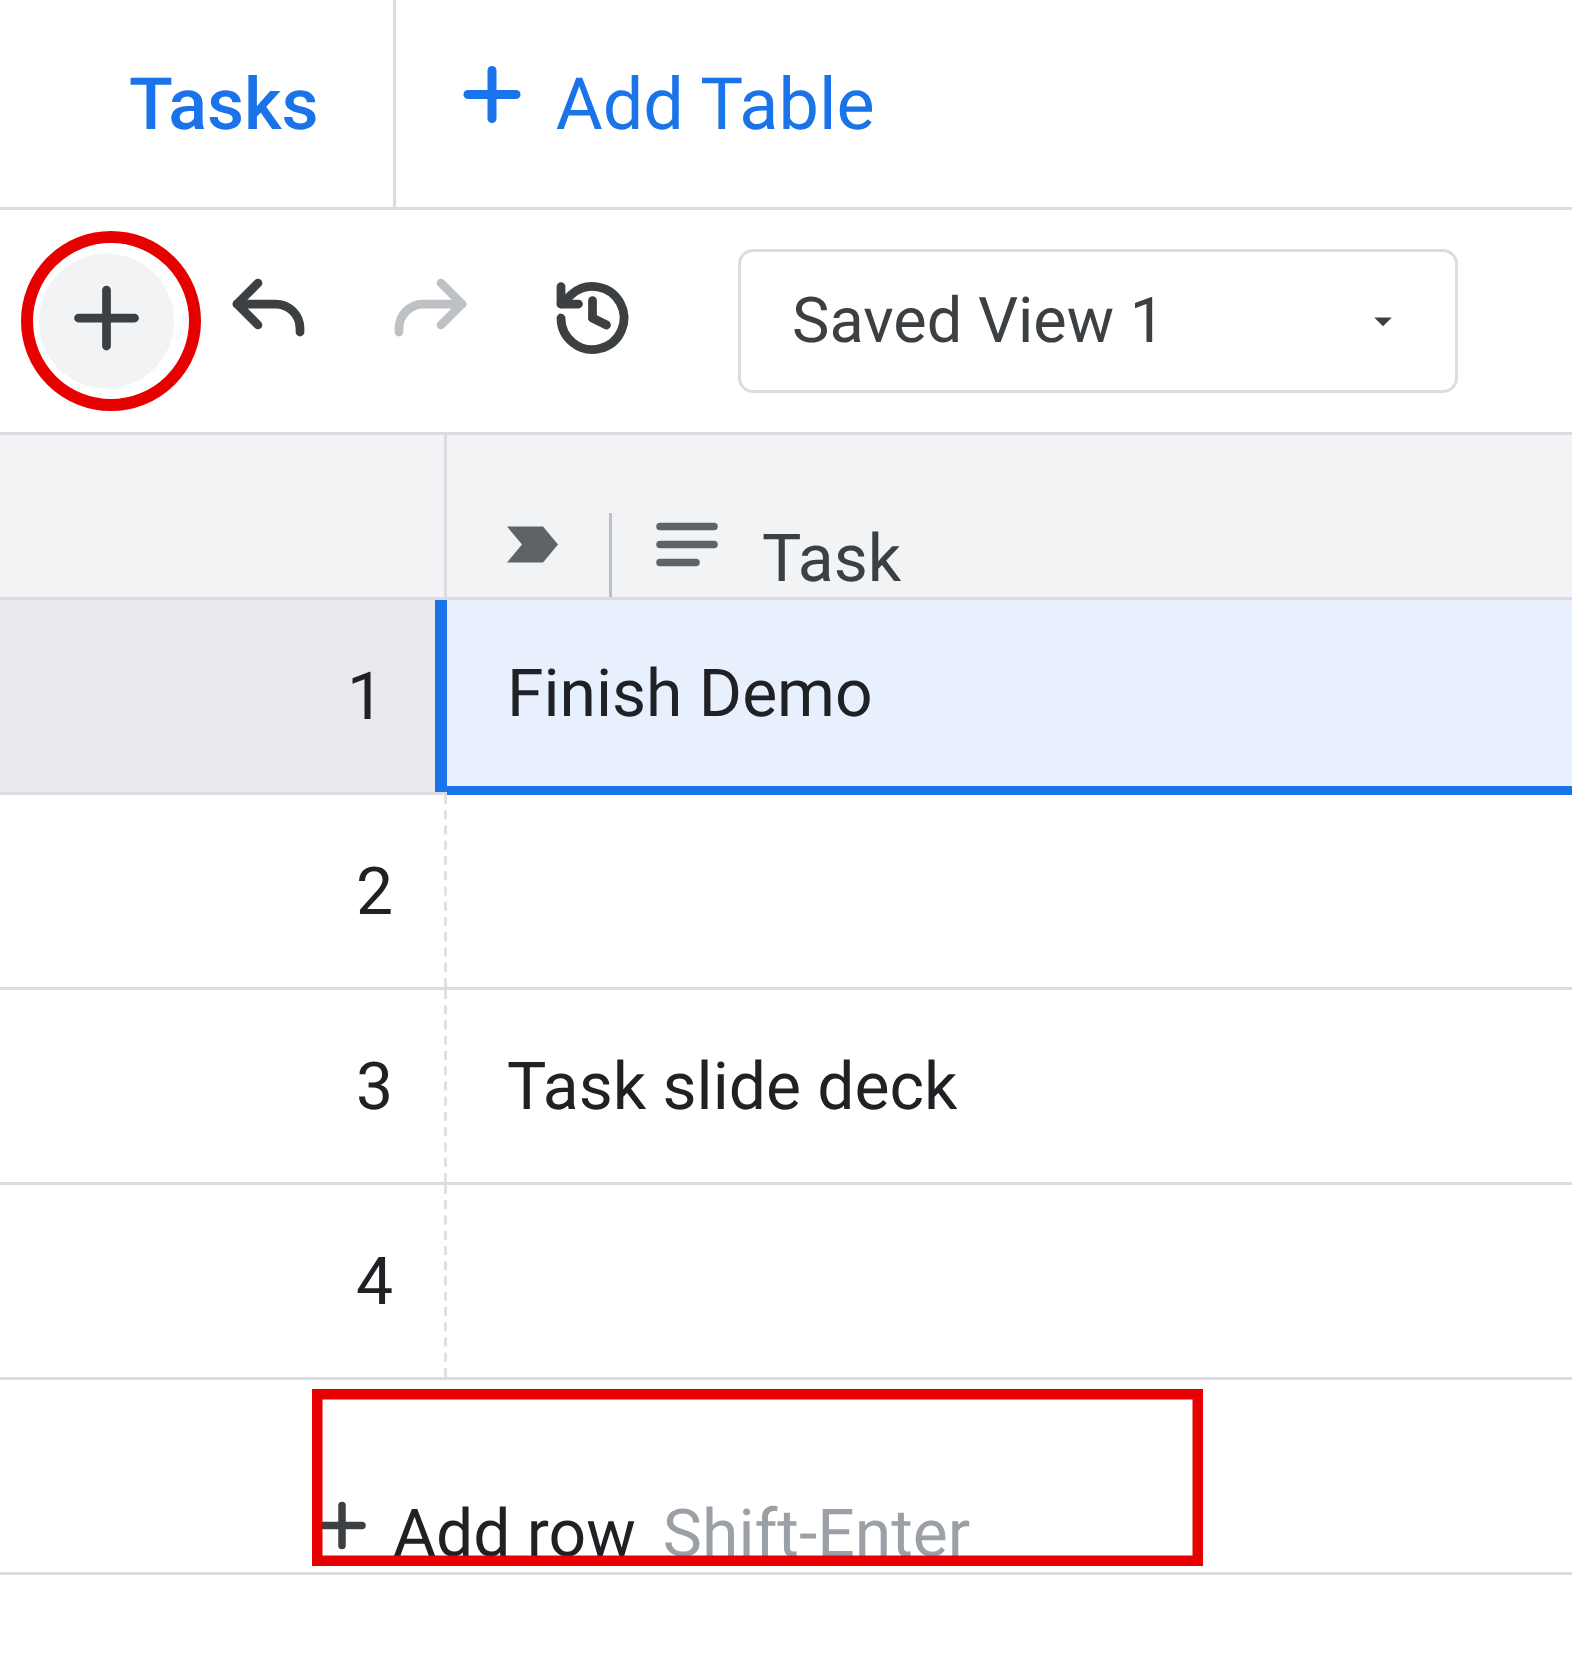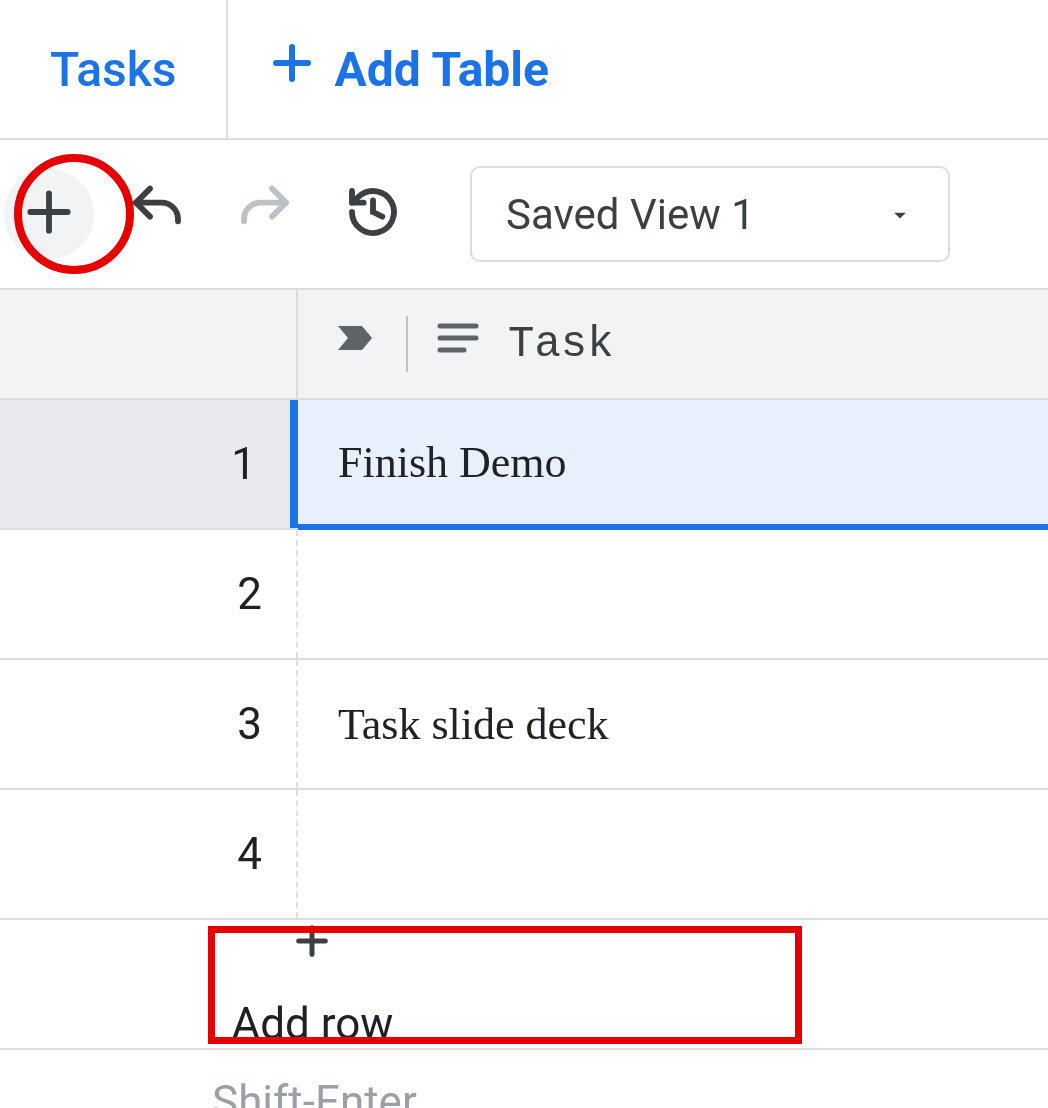--- a/index.html
+++ b/index.html
@@ -26,38 +26,39 @@
       padding: 0 50px;
       font-size: 48px;
       font-weight: 500;
       color: #1a73e8;
       border-right: 2px solid #dadce0;
       background: #fff;
       position: relative;
     }
     .tab.active {
       color: #1a73e8;
+      margin-left: 36px;
     }
     .addtable {
       display: flex;
       align-items: center;
       gap: 18px;
       padding: 0 40px;
       font-size: 48px;
-      font-weight: 700;
+      font-weight: 400;
       color: #1a73e8;
     }
     .addtable svg { width: 48px; height: 48px; }
 
     
     .toolbar {
       display: flex;
       align-items: center;
       height: 150px;
-      padding: 0 20px 0 4px;
+      padding: 0 20px 0 26px;
       gap: 18px;
       border-bottom: 2px solid #dadce0;
       position: relative;
     }
     .iconbtn {
       width: 90px;
       height: 90px;
       border-radius: 50%;
       display: flex;
       align-items: center;
@@ -107,26 +108,25 @@
       background: #f1f3f4;
       border-bottom: 2px solid #dadce0;
     }
     .rownumhead {
       width: 298px;
       border-right: 2px solid #dadce0;
     }
     .colhead {
       flex: 1;
       display: flex;
-      align-items: center;
+      align-items: flex-end;
       padding: 0 34px;
       gap: 26px;
       font-size: 44px;
       color: #3c4043;
-      font-family: Liberation Mono, monospace;
     }
     .colhead .divider {
       width: 2px;
       height: 56px;
       background: #bdc1c6;
     }
     .colhead svg { width: 48px; height: 48px; }
 
     
     .row {
@@ -144,21 +144,20 @@
       color: #202124;
       border-right: 2px dashed #e0e0e0;
     }
     .cell {
       flex: 1;
       display: flex;
       align-items: center;
       padding: 0 40px;
       font-size: 44px;
       color: #202124;
-      font-family: Liberation Serif, serif;
     }
     .row.selected .rownum {
       background: #e8eaed;
       border-right: 8px solid #1a73e8;
     }
     .row.selected .cell {
       background: #e8f0fe;
       border-bottom: 6px solid #1a73e8;
       margin-bottom: -2px;
     }
@@ -168,25 +167,24 @@
       display: flex;
       height: 130px;
       border-bottom: 2px solid #dadce0;
       position: relative;
     }
     .addrow-spacer {
       width: 208px;
     }
     .addrow-content {
       display: flex;
-      align-items: center;
-      gap: 26px;
+      align-items: flex-end;
+      gap: 14px;
       font-size: 44px;
       color: #202124;
-      flex-direction: column;
     }
     .addrow-content .plus svg { width: 40px; height: 40px; }
     .addrow-hint { color: #9aa0a6; margin-left: 4px; }
 
     .highlight-rect {
       position: absolute;
       left: 208px;
       top: 6px;
       width: 594px;
       height: 118px;

